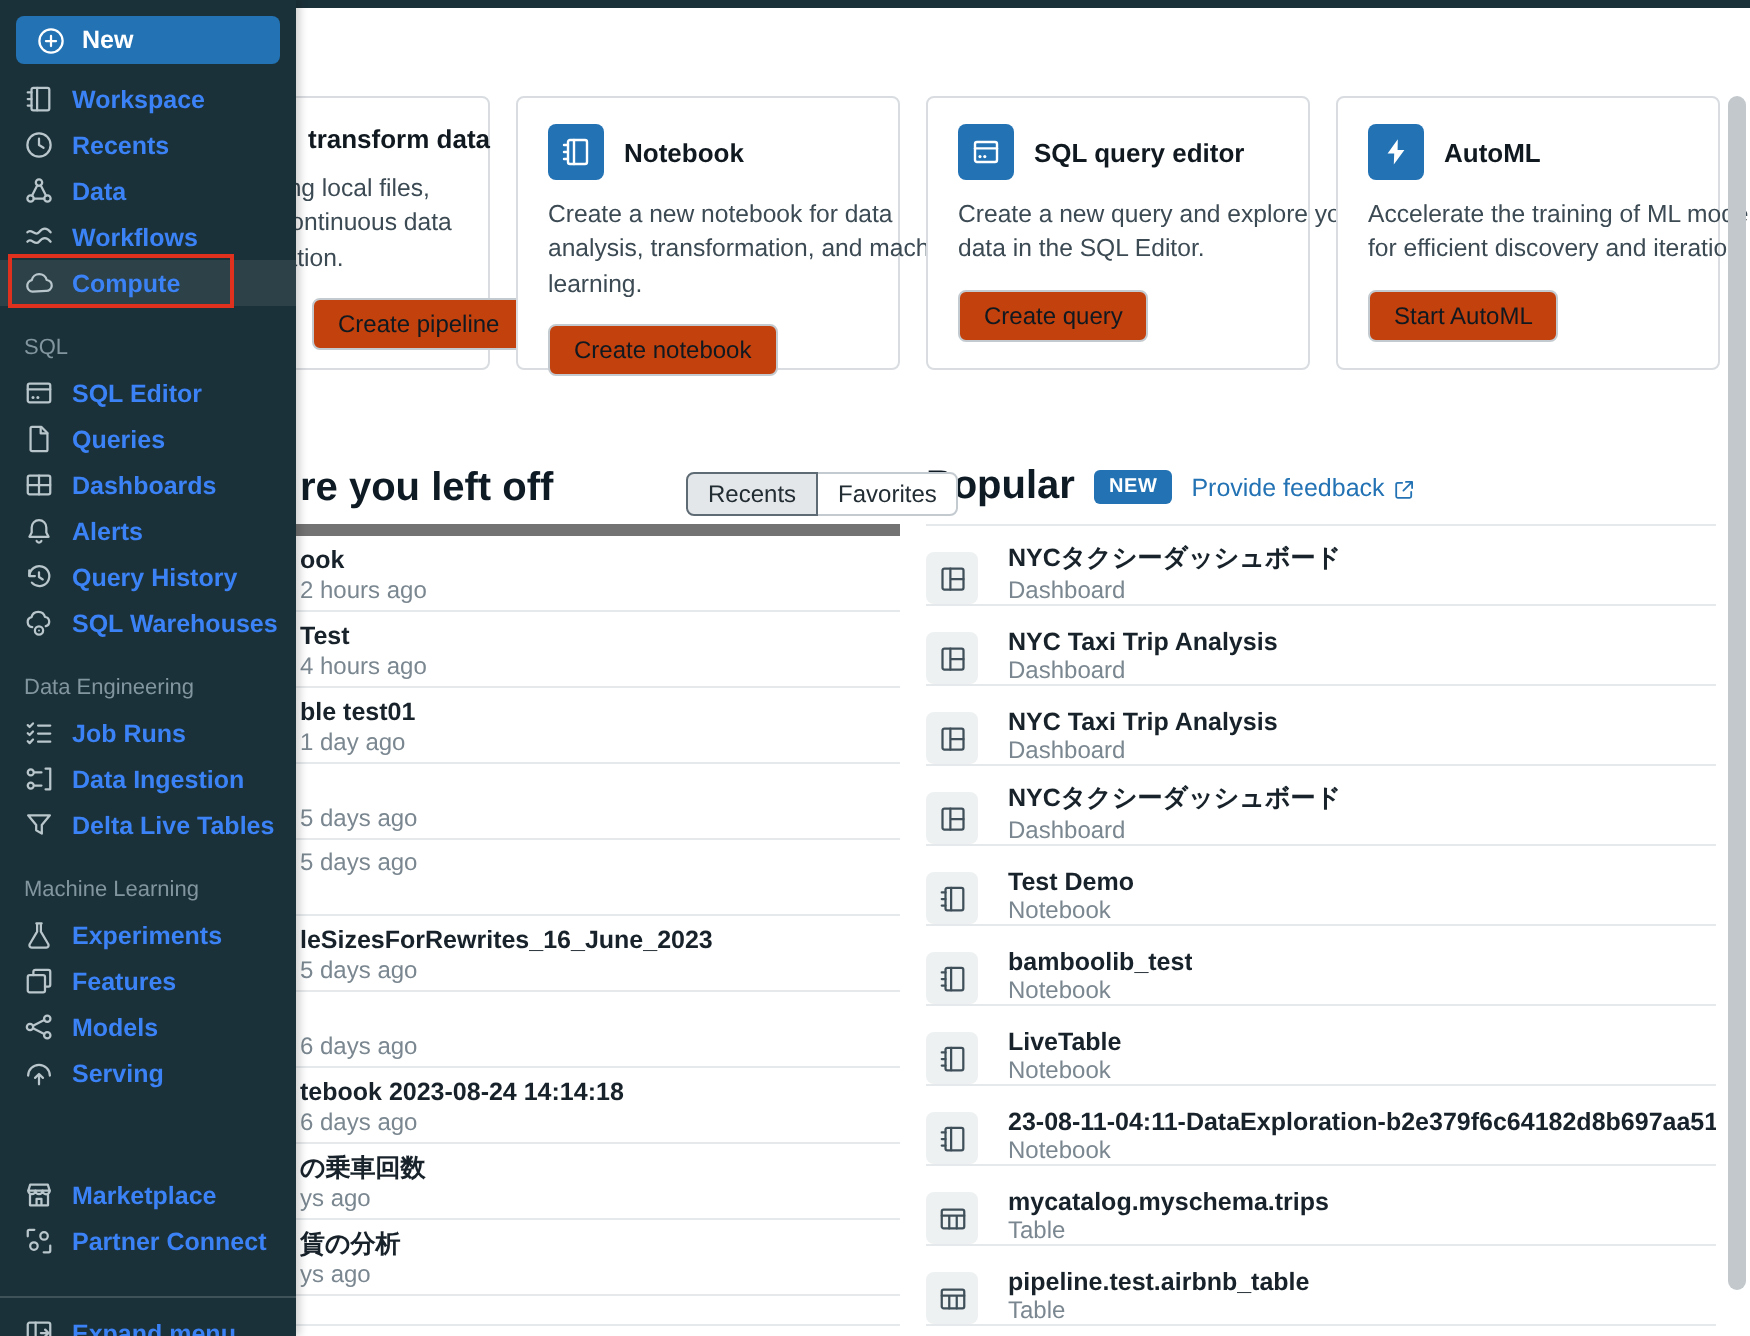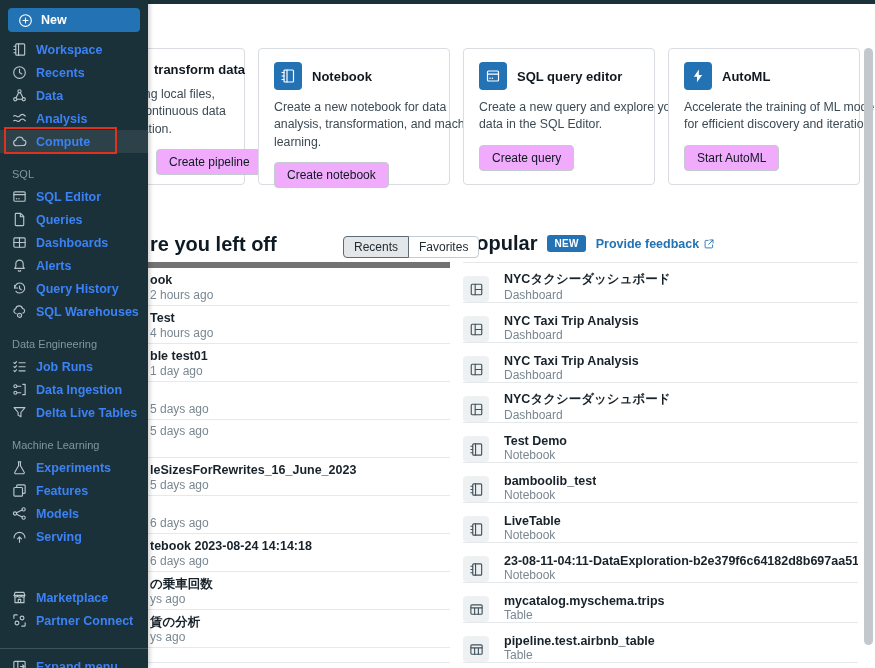--- a/index.html
+++ b/index.html
@@ -48,21 +48,21 @@
   }
   .card-head{display:flex;align-items:center;gap:10px;margin-bottom:9px;white-space:nowrap;}
   .tile{
     width:28px;height:28px;border-radius:4px;background:#2272b4;color:#fff;
     display:flex;align-items:center;justify-content:center;flex:none;
   }
   .tile svg{width:16px;height:16px;}
   .card-title{font-size:13px;font-weight:700;color:#101820;}
   .card-desc{font-size:12.3px;color:#3c4a54;line-height:1.42;white-space:nowrap;}
   .btn{
-    margin-top:11px;height:26px;padding:0 12px;background:#f0abfc;border:1px solid #c4cbd0;
+    margin-top:11px;height:26px;padding:0 12px;background:#c2410c;border:1px solid #c4cbd0;
     border-radius:4px;font-size:12px;color:#101820;cursor:pointer;font-family:inherit;white-space:nowrap;
   }
   .card.clipped .card-head{margin-left:85px;}
   .card.clipped .card-desc{margin-left:42px;}
   .card.clipped .btn{margin-left:87px;}
 
   
   .lheading{position:absolute;left:150px;top:233px;font-size:20px;font-weight:600;color:#0e1a24;z-index:1;white-space:nowrap;}
   .seg{position:absolute;left:343px;top:236px;display:flex;z-index:2;}
   .seg-btn{
@@ -76,21 +76,21 @@
   .recents{position:absolute;left:0;top:262px;width:450px;border-top:6px solid #737373;z-index:1;}
   .r-row{height:38px;padding:4px 0 0 150px;box-sizing:border-box;border-bottom:1px solid #e6e9eb;cursor:pointer;}
   .r-title{font-size:12.5px;font-weight:700;color:#18222a;height:16px;line-height:16px;white-space:nowrap;overflow:hidden;}
   .r-time{font-size:12px;color:#7a8790;line-height:15px;}
   .r-extra{height:14px;border-bottom:1px solid #e6e9eb;}
 
   
   .pheading{position:absolute;left:463px;top:232px;display:flex;align-items:center;gap:10px;z-index:1;}
   .pheading .h{font-size:20px;font-weight:600;color:#0e1a24;}
   .badge{background:#2272b4;color:#fff;font-size:10px;font-weight:700;padding:3px 7px;border-radius:3px;letter-spacing:.3px;}
-  .flink{color:#2272b4;font-size:12.5px;display:flex;align-items:center;gap:4px;cursor:pointer;font-weight:bold;}
+  .flink{color:#2272b4;font-size:12.5px;display:flex;align-items:flex-end;gap:4px;cursor:pointer;}
   .flink .ic{width:12px;height:12px;display:flex;color:#2272b4;}
 
   .popular{position:absolute;left:463px;top:262px;width:395px;border-top:1px solid #e6e9eb;z-index:1;}
   .p-row{height:39px;display:flex;align-items:flex-end;gap:15px;border-bottom:1px solid #e6e9eb;cursor:pointer;}
   .p-ic{
     width:26px;height:26px;border-radius:4px;background:#eef1f2;color:#40505a;
     display:flex;align-items:center;justify-content:center;flex:none;
   }
   .p-ic svg{width:15px;height:15px;}
   .p-text{min-width:0;}
@@ -379,21 +379,21 @@
               </svg>
             </span>
             <span>Data</span>
           </div>
           <div class="nav-item">
             <span class="ic">
               <svg viewBox="0 0 16 16" fill="none" stroke="currentColor" stroke-width="1.2" stroke-linecap="round" stroke-linejoin="round">
                 <path d="M1.8 5.5c2.1-2.6 4.1 2.6 6.2 0s4.1-2.6 6.2 0M1.8 10.5c2.1-2.6 4.1 2.6 6.2 0s4.1-2.6 6.2 0"></path>
               </svg>
             </span>
-            <span>Analysis</span>
+            <span>Workflows</span>
           </div>
           <div class="nav-item active">
             <span class="ic">
               <svg viewBox="0 0 16 16" fill="none" stroke="currentColor" stroke-width="1.2" stroke-linecap="round" stroke-linejoin="round">
                 <path d="M4.6 12.6a3.1 3.1 0 0 1-.5-6.1 4.1 4.1 0 0 1 8-.1 2.9 2.9 0 0 1-.4 5.8z"></path>
               </svg>
             </span>
             <span>Compute</span>
           </div>
         </div>

